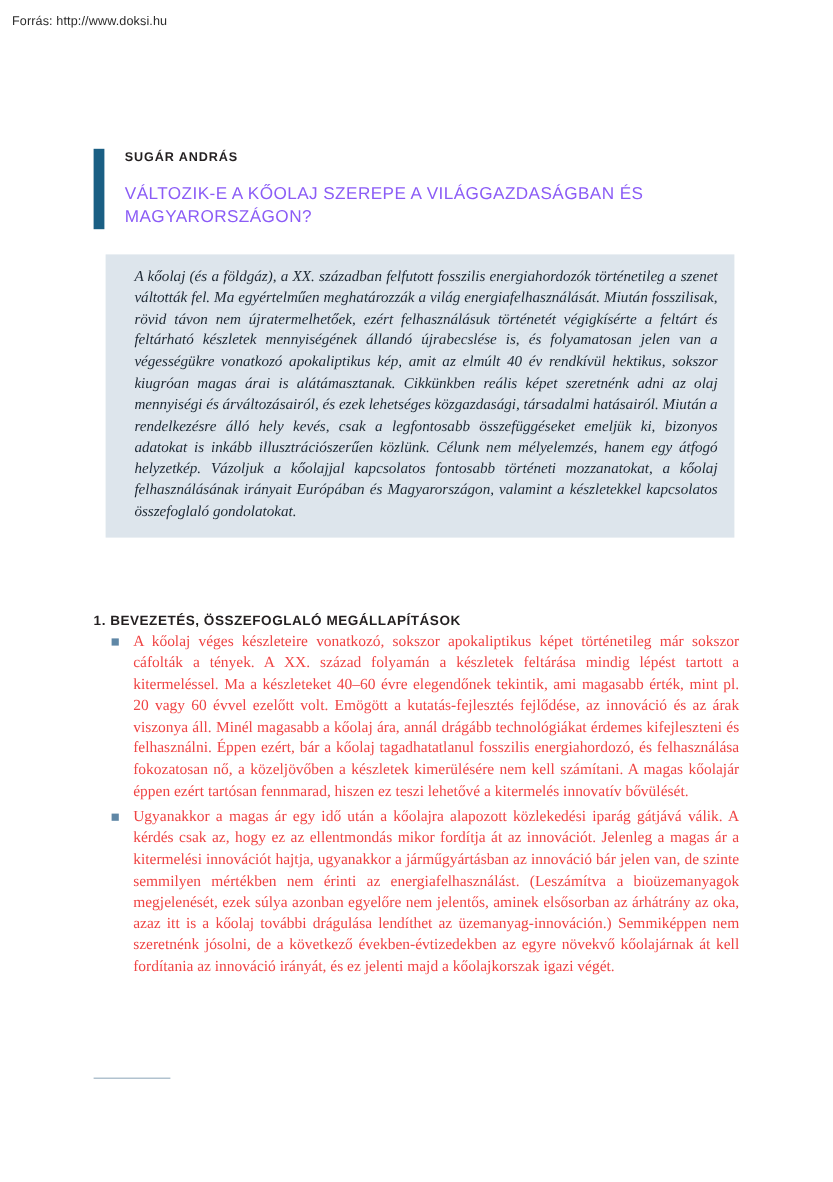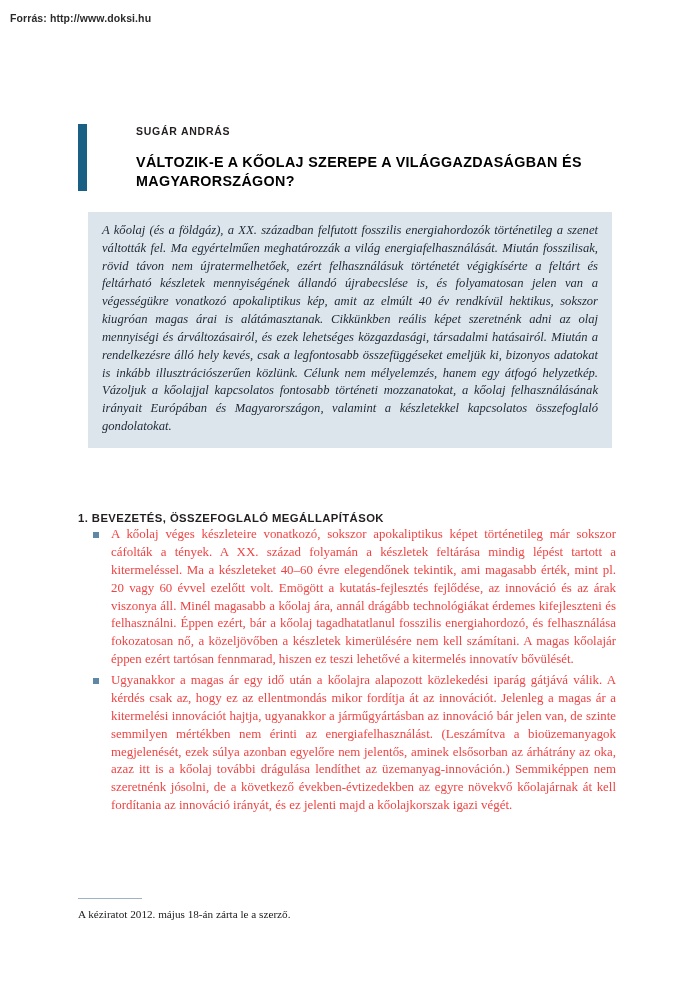--- a/index.html
+++ b/index.html
@@ -19,41 +19,39 @@
   
   .source-line {
     position: absolute;
     top: 12px;
     left: 10px;
     font-family: "Liberation Sans", sans-serif;
     font-size: 10.5px;
     color: #2b2b2b;
     letter-spacing: 0.1px;
     white-space: nowrap;
-    font-weight: bold;
   }
 
   
   .page {
     position: absolute;
     left: 0;
     top: 0;
     width: 694px;
     height: 985px;
   }
 
   
   .title-block {
     position: absolute;
     left: 78px;
     top: 124px;
     width: 540px;
     display: flex;
     align-items: stretch;
-    gap: 32px;
   }
   .accent-bar {
     width: 9px;
     background: #1a5f84;
     flex: 0 0 auto;
     margin-right: 17px;
   }
   .title-text {
     flex: 1 1 auto;
     padding-top: 1px;
@@ -62,36 +60,36 @@
     font-family: "Liberation Sans", sans-serif;
     font-size: 10.5px;
     font-weight: 600;
     letter-spacing: 0.75px;
     color: #231f20;
     margin: 0 0 16px 0;
   }
   .doc-title {
     font-family: "Liberation Sans", sans-serif;
     font-size: 14.3px;
-    font-weight: 700;
+    font-weight: 400;
     letter-spacing: 0.35px;
     line-height: 1.33;
-    color: #000000;
+    color: #8b5cf6;
     margin: 0;
   }
 
   
   .abstract {
     position: absolute;
     left: 88px;
     top: 212px;
     width: 524px;
     background: #dde5ec;
     box-sizing: border-box;
-    padding: 10px 14px 12px 14px;
+    padding: 10px 14px 12px 24px;
   }
   .abstract p {
     margin: 0;
     font-family: "Liberation Serif", serif;
     font-style: italic;
     font-size: 12.6px;
     line-height: 1.415;
     text-align: justify;
     color: #1c2733;
     hyphens: manual;
@@ -187,16 +185,15 @@
       <span>A kőolaj véges készleteire vonatkozó, sokszor apokaliptikus képet történetileg már sokszor cáfolták a tények. A XX. század folyamán a készletek feltárása mindig lépést tartott a kitermeléssel. Ma a készleteket 40–60 évre elegendőnek tekintik, ami magasabb érték, mint pl. 20 vagy 60 évvel ezelőtt volt. Emögött a kutatás-fejlesztés fejlődése, az innováció és az árak viszonya áll. Minél magasabb a kőolaj ára, annál drágább technológiákat érdemes kifejleszteni és felhasználni. Éppen ezért, bár a kőolaj tagadhatatlanul fosszilis energiahordozó, és felhasználása fokozatosan nő, a közeljövőben a készletek kimerülésére nem kell számítani. A magas kőolajár éppen ezért tartósan fennmarad, hiszen ez teszi lehetővé a kitermelés innovatív bővülését.</span>
     </li>
     <li>
       <span class="sq"></span>
       <span>Ugyanakkor a magas ár egy idő után a kőolajra alapozott közlekedési iparág gátjává válik. A kérdés csak az, hogy ez az ellentmondás mikor fordítja át az innovációt. Jelenleg a magas ár a kitermelési innovációt hajtja, ugyanakkor a járműgyártásban az innováció bár jelen van, de szinte semmilyen mértékben nem érinti az energiafelhasználást. (Leszámítva a bioüzemanyagok megjelenését, ezek súlya azonban egyelőre nem jelentős, aminek elsősorban az árhátrány az oka, azaz itt is a kőolaj további drágulása lendíthet az üzemanyag-innováción.) Semmiképpen nem szeretnénk jósolni, de a következő években-évtizedekben az egyre növekvő kőolajárnak át kell fordítania az innováció irányát, és ez jelenti majd a kőolajkorszak igazi végét.</span>
     </li>
   </ul>
 
   <div class="footnote">
     <div class="footnote-rule"></div>
-    <p class="footnote-text">A kéziratot 2012. május 18-án zárta le a szerző.</p>
   </div>
 
 </div>
 
 </body></html>

